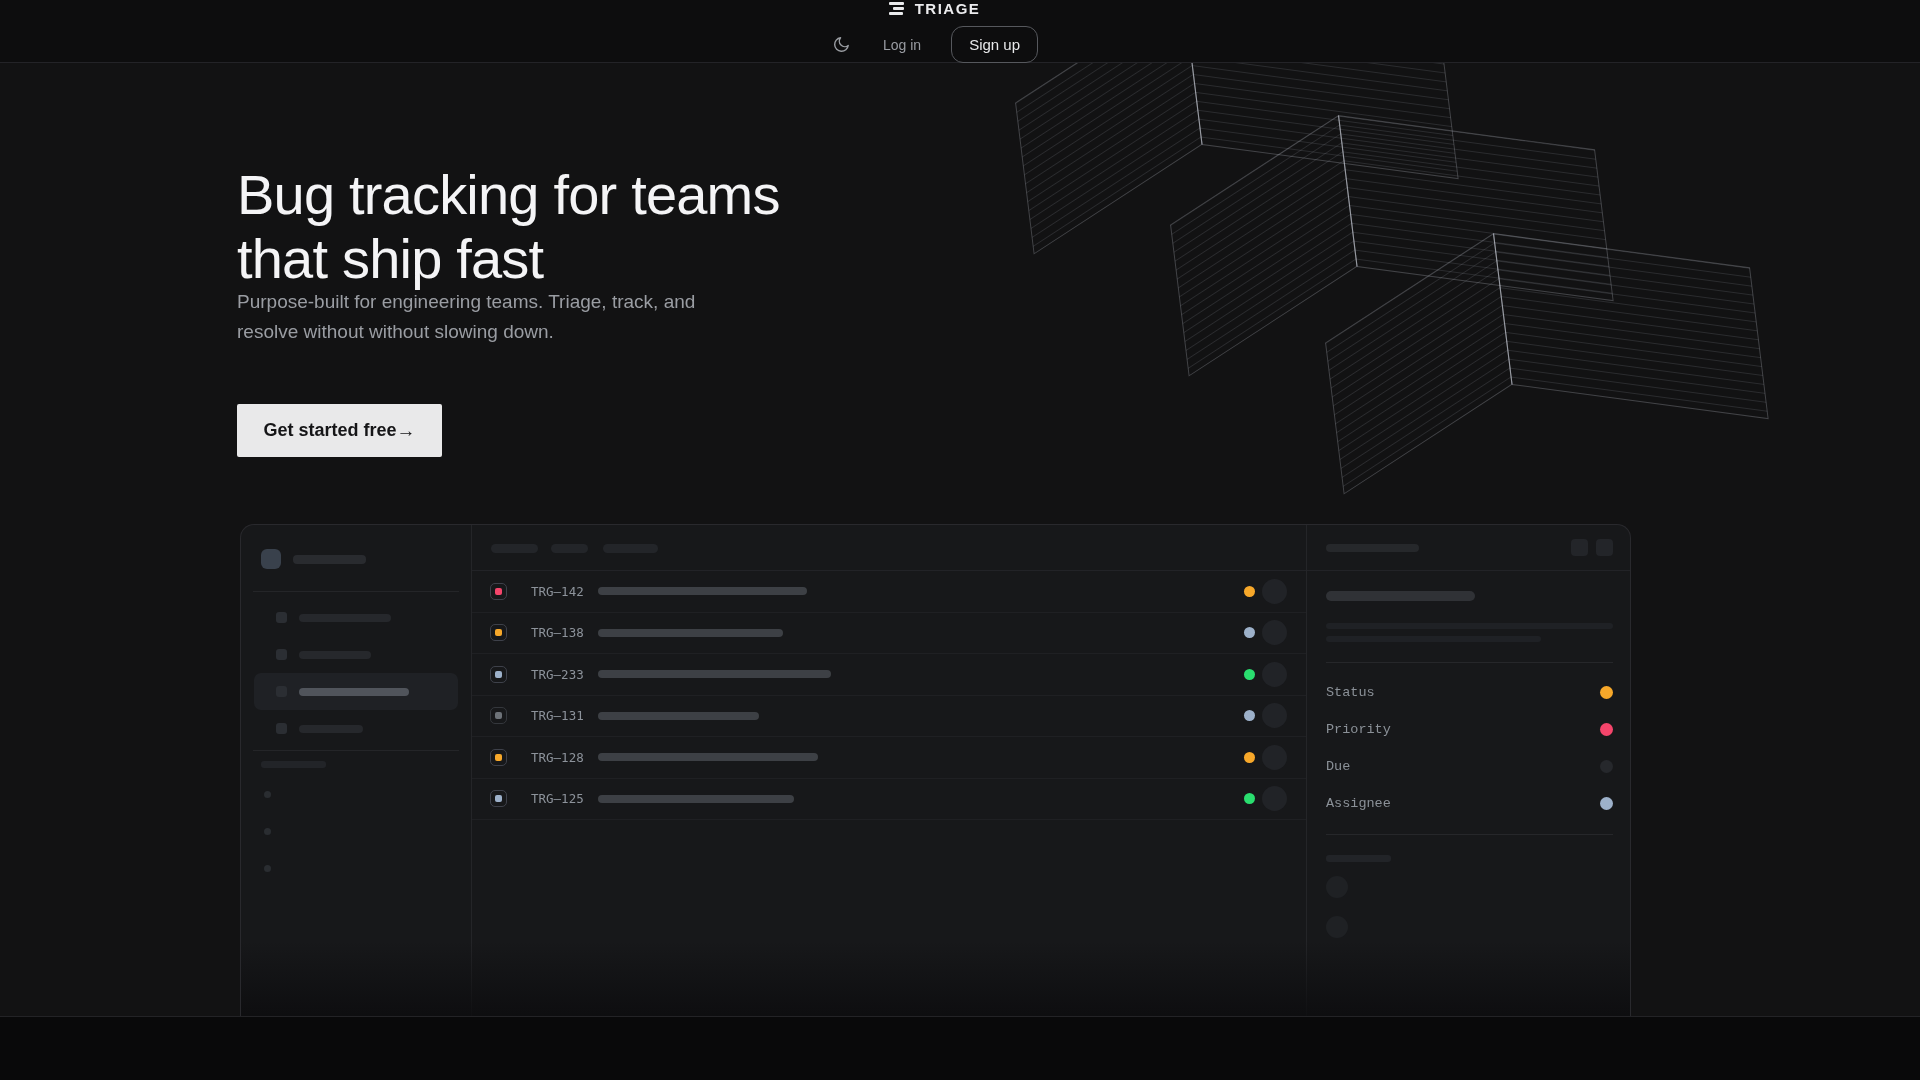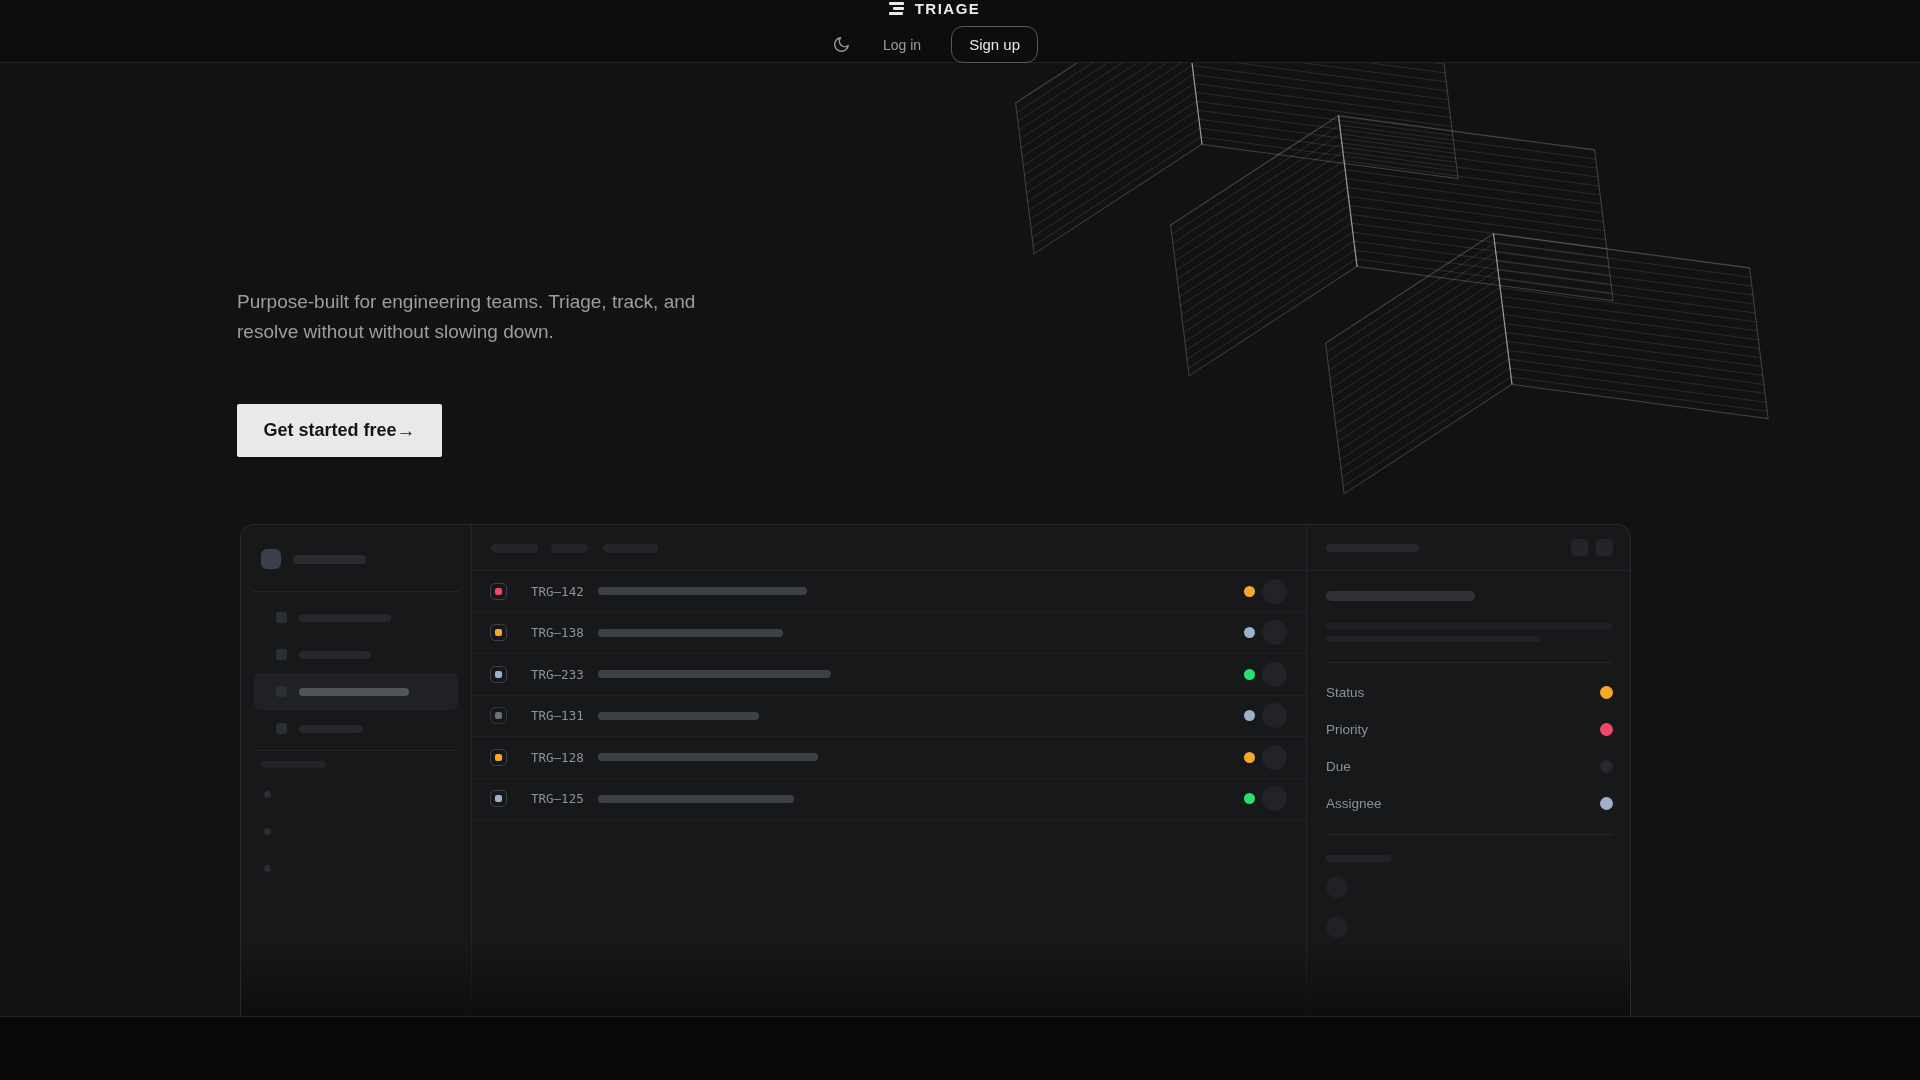--- a/index.html
+++ b/index.html
@@ -95,21 +95,21 @@
   .issue-bar { height:8px; border-radius:4px; background:#3d4045; margin-left:11px; }
   .issue-row.hatched .issue-bar { background:#585c62; }
   .issue-spacer { flex:1; }
   .issue-dot { width:11px; height:11px; border-radius:50%; flex:none; }
   .issue-avatar { width:25px; height:25px; border-radius:50%; background:#212327; margin-left:7px; flex:none; }
   
   .detail-header { position:relative; height:46px; border-bottom:1px solid #222327; }
   .dh-bar { position:absolute; left:19px; top:19px; width:93px; height:8px; background:#26282b; border-radius:4px; }
   .dh-squares { position:absolute; right:19px; top:14px; display:flex; gap:8px; }
   .dh-squares span { width:17px; height:17px; border-radius:4px; background:#232529; }
-  .detail-body { padding:0 19px; }
+  .detail-body { padding:0 19px;font-family:Liberation Mono, monospace; }
   .dt-title { margin-top:20px; width:149px; height:10px; background:#303236; border-radius:5px; }
   .dt-line1 { margin-top:22px; width:287px; height:6px; background:#1f2125; border-radius:3px; }
   .dt-line2 { margin-top:7px; width:215px; height:6px; background:#1f2125; border-radius:3px; }
   .dt-divider { margin-top:20px; height:1px; background:#26272a; }
   .fields { margin-top:11px; }
   .field-row { height:37px; display:flex; align-items:center; justify-content:space-between; }
   .field-label { font-size:13.5px; color:#8b9198; }
   .field-dot { width:13px; height:13px; border-radius:50%; }
   .dt-minibar { margin-top:20px; width:65px; height:7px; background:#222428; border-radius:3px; }
   .dt-circle { width:22px; height:22px; border-radius:50%; background:#1f2124; }
@@ -167,20 +167,21 @@
             <rect x="0" y="0" width="250" height="152" fill="url(#hl)" stroke="rgba(190,195,205,0.28)" stroke-width="1"></rect>
           </g>
           <line x1="200" y1="0" x2="200" y2="152" stroke="rgba(215,220,230,0.45)" stroke-width="1.2"></line>
         </g>
       </defs>
       <use href="#slab" transform="translate(985,18) rotate(-7)"></use>
       <use href="#slab" transform="translate(1140,140) rotate(-7)"></use>
       <use href="#slab" transform="translate(1295,258) rotate(-7)"></use>
     </svg>
 
+    <h1 class="hero-title"><span>Bug tracking for teams</span><br><span>that ship fast</span></h1>
 
     <p class="hero-sub"><span>Purpose-built for engineering teams. Triage, track, and</span><br><span>resolve without without slowing down.</span></p>
 
     <button class="cta-btn">
       <span>Get started free</span>
       <span class="cta-arrow">→</span>
     </button>
 
     <div class="panel">
 

